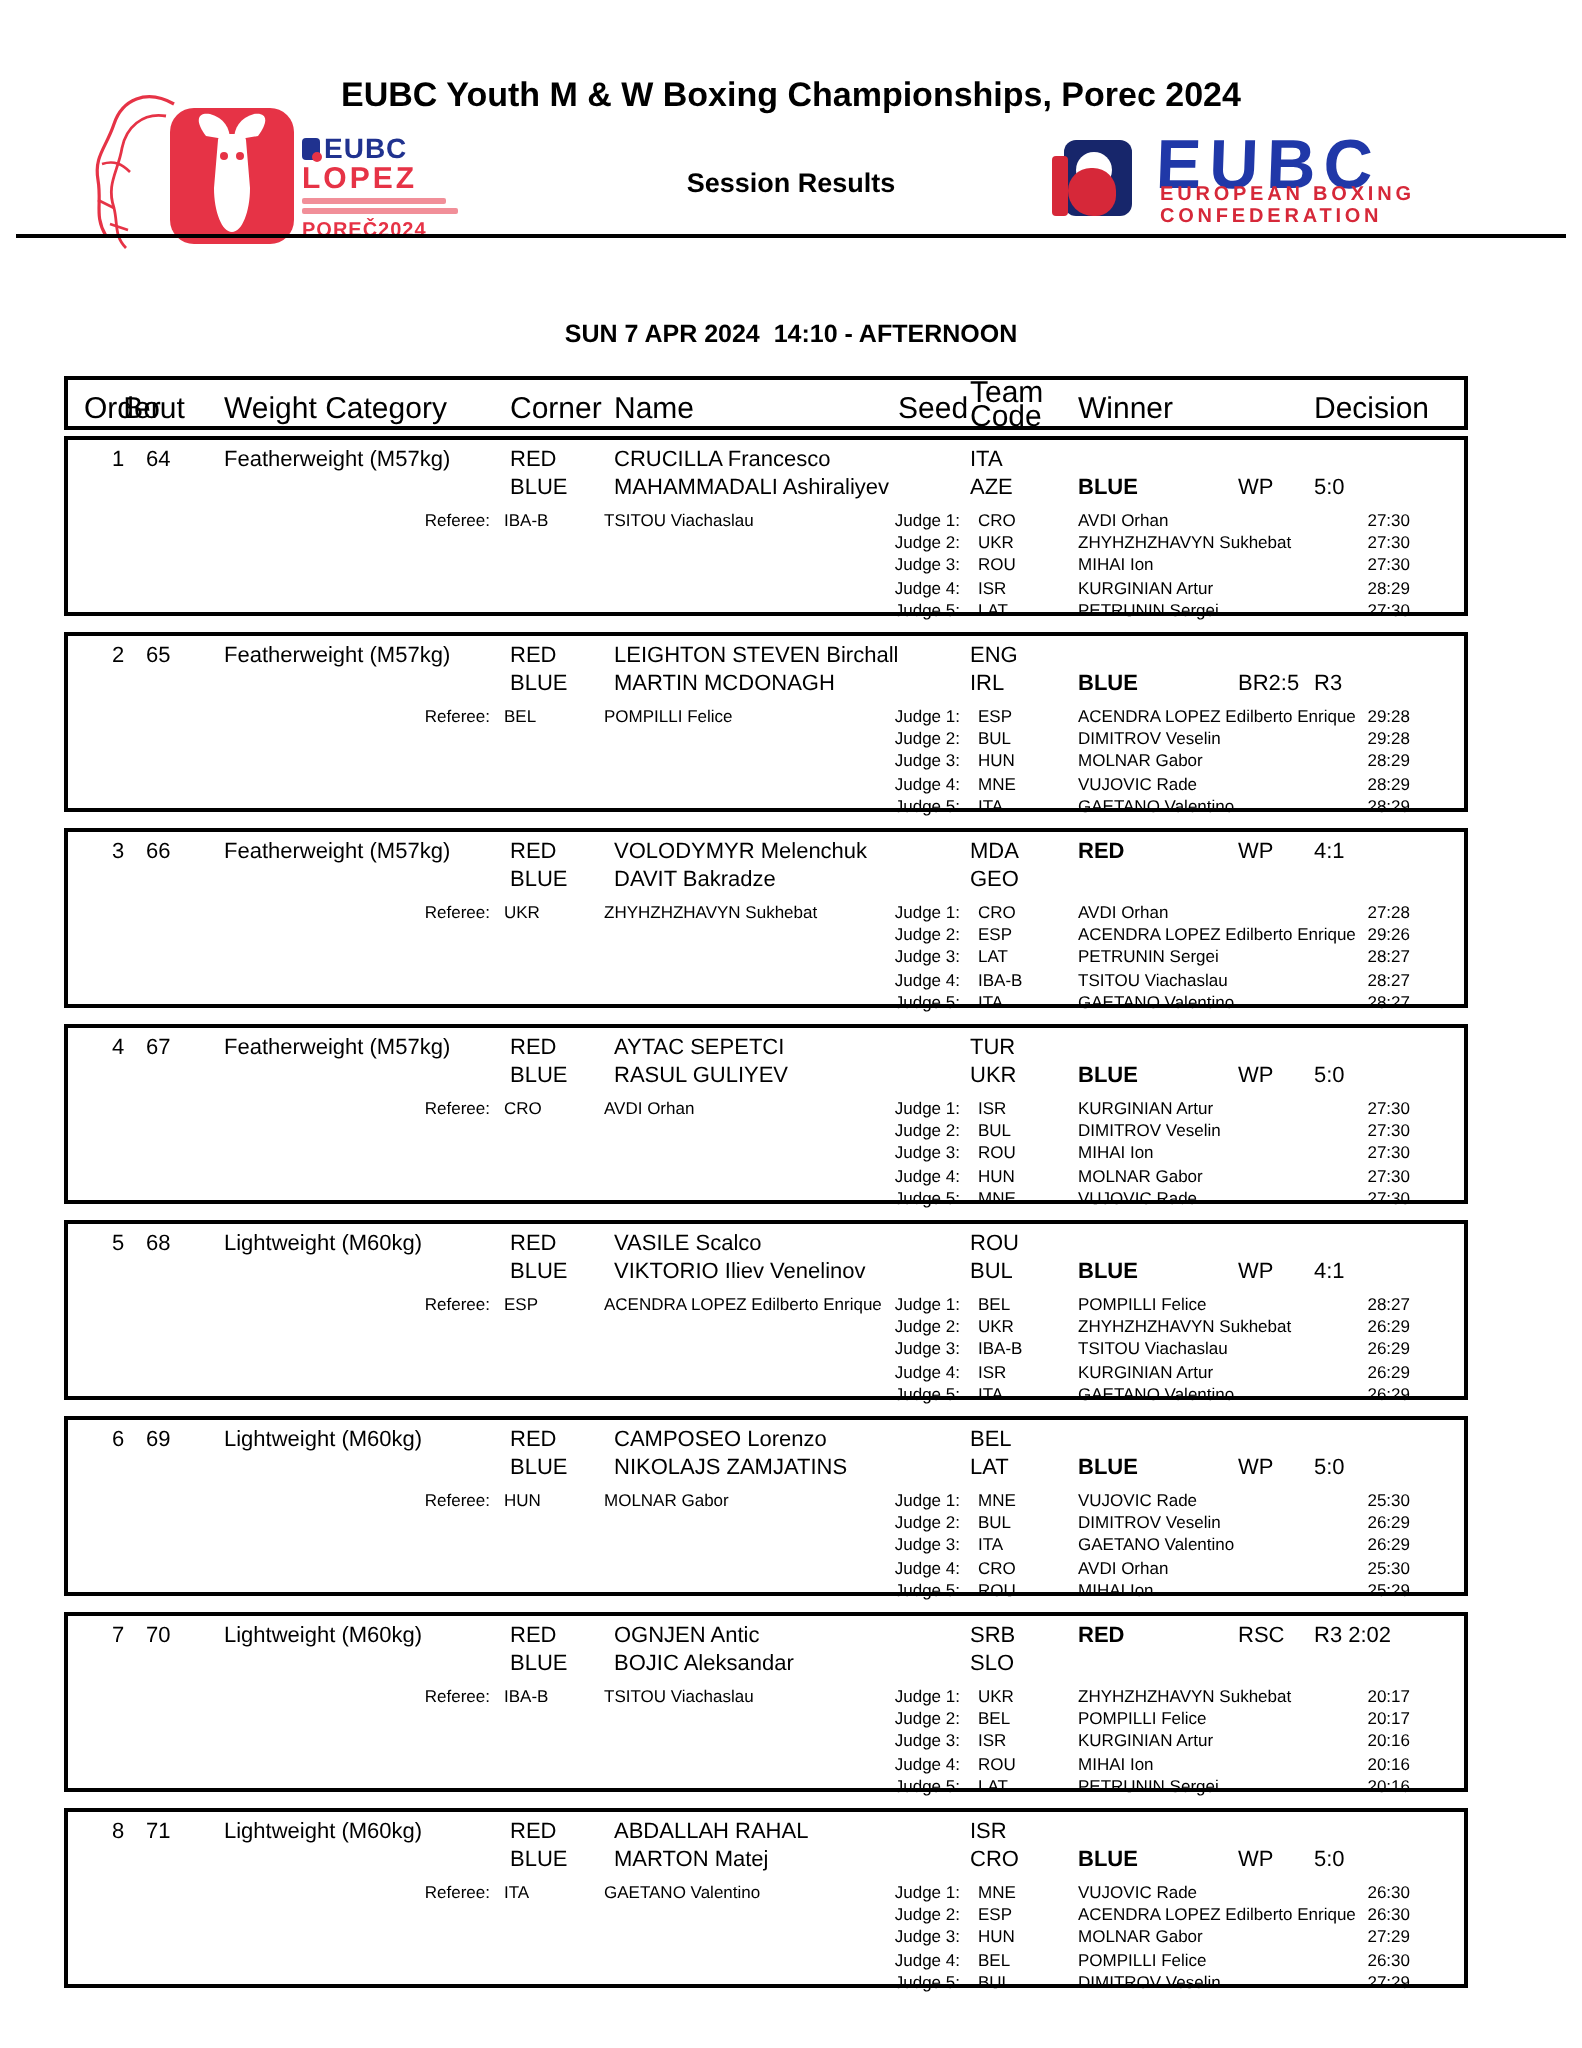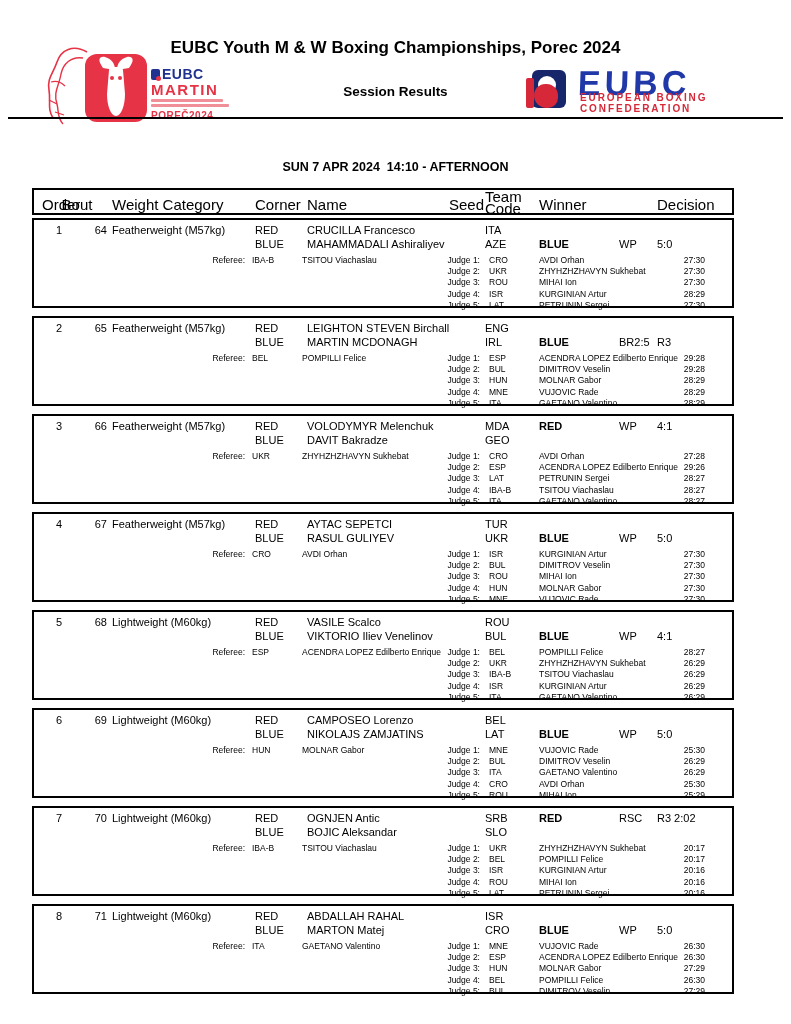--- a/index.html
+++ b/index.html
@@ -55,21 +55,21 @@
   .hc-result { left:585px;margin-top:36px; }
   .hc-decision { left:623px; }
 
   
   .bout { position:absolute; left:32px; width:702px; height:90px; border:2px solid #000; background:#fff; }
   .bout .c { position:absolute; font-size:11px; white-space:nowrap; }
   .red-row .c, .blue-row .c { top:0; }
   .red-row, .blue-row { position:absolute; left:0; right:0; height:14px; }
   .red-row { top:4px; } .blue-row { top:18px; }
   .f-order { left:8px; width:34px; text-align:center; }
-  .f-bout { left:39px; width:34px; text-align:right; }
+  .f-bout { left:39px; width:34px; text-align:left; }
   .f-weight { left:78px; }
   .f-corner { left:221px; }
   .f-name { left:273px; }
   .f-team { left:451px; }
   .f-winner { left:505px; font-weight:bold; }
   .f-result { left:585px; }
   .f-decision { left:623px; }
 
   .off-row { position:absolute; left:0; right:0; height:11px; }
   .off-row .o { position:absolute; font-size:8.5px; white-space:nowrap; top:0; }
@@ -99,21 +99,21 @@
         <path d="M24 16 C24 12 38 12 38 16 L40 40 C40 52 36 62 31 62 C26 62 22 52 22 40 Z" fill="#fff"></path>
         <circle cx="27" cy="24" r="2" fill="#e63346"></circle>
           <circle cx="35" cy="24" r="2" fill="#e63346"></circle>
       </svg>
     </div>
     <div class="textcol">
       <div class="row-eubc">
         <span class="mini-glove"></span>
         <span class="t-eubc">EUBC</span>
       </div>
-      <div class="t-youth">MARTIN</div>
+      <div class="t-youth">LOPEZ</div>
       <div class="tinyline tl1"></div>
       <div class="tinyline tl2"></div>
       <div class="t-city">POREČ2024</div>
     </div>
   </div>
 
   <div id="doc-title" class="abs">EUBC Youth M &amp; W Boxing Championships, Porec 2024</div>
   <div id="doc-subtitle" class="abs">Session Results</div>
 
   <div id="eubc-logo" class="abs">

